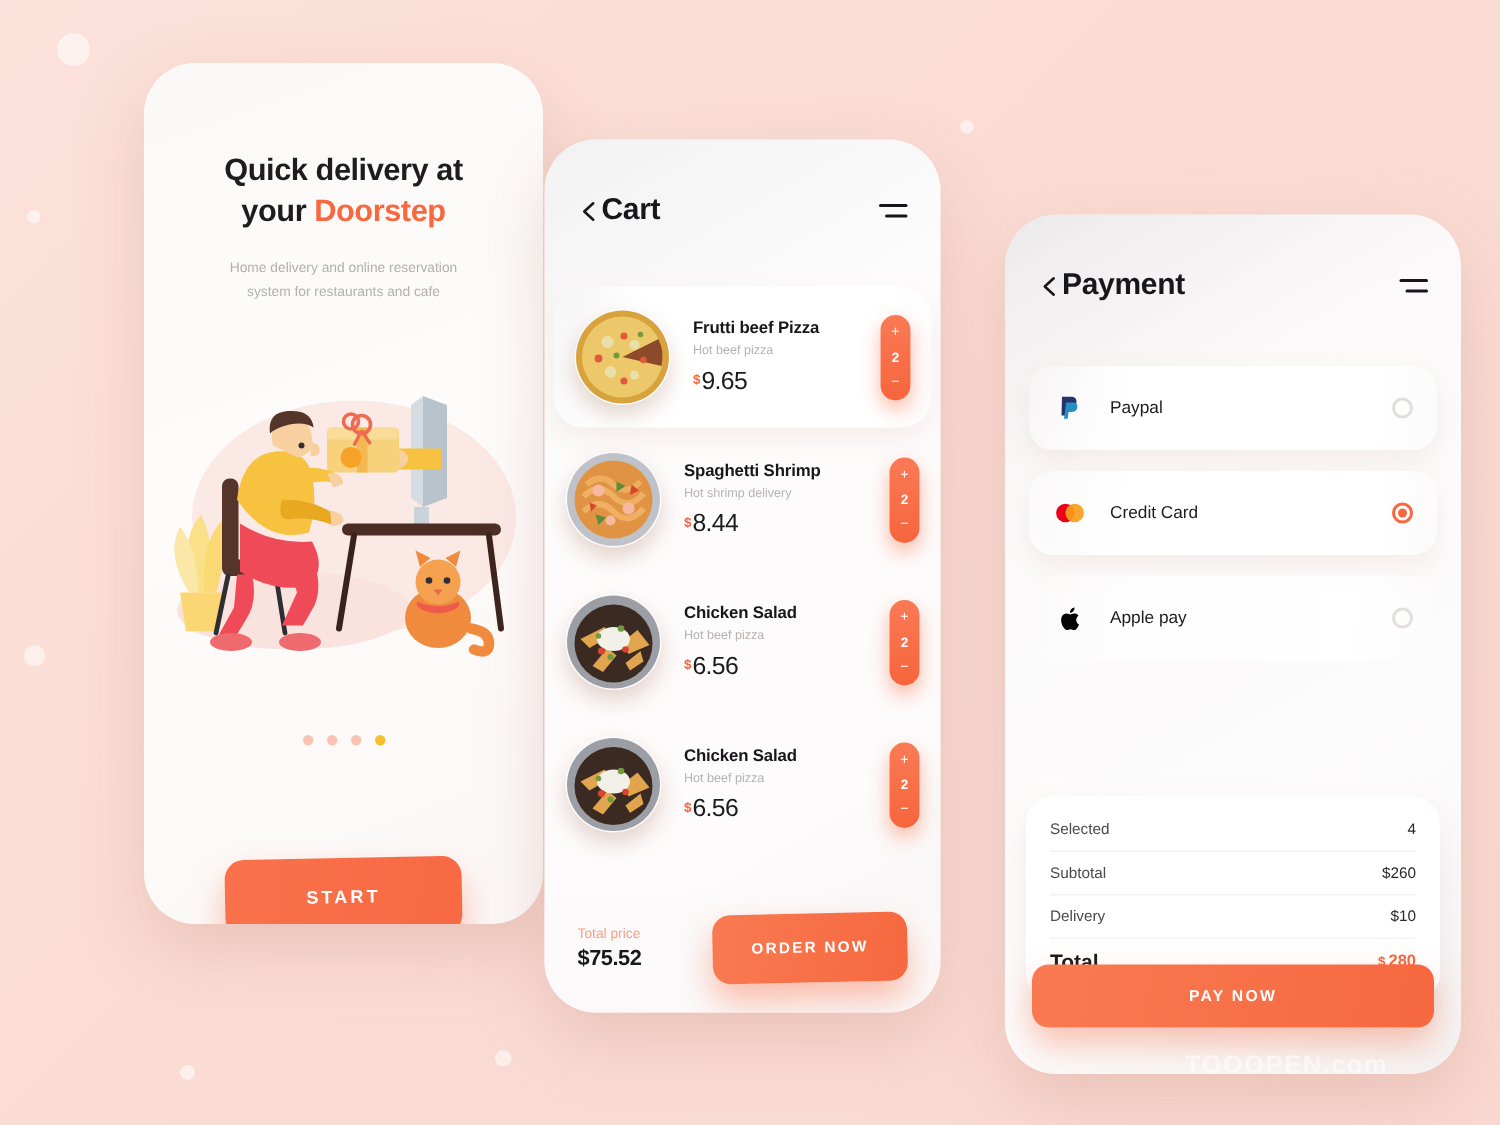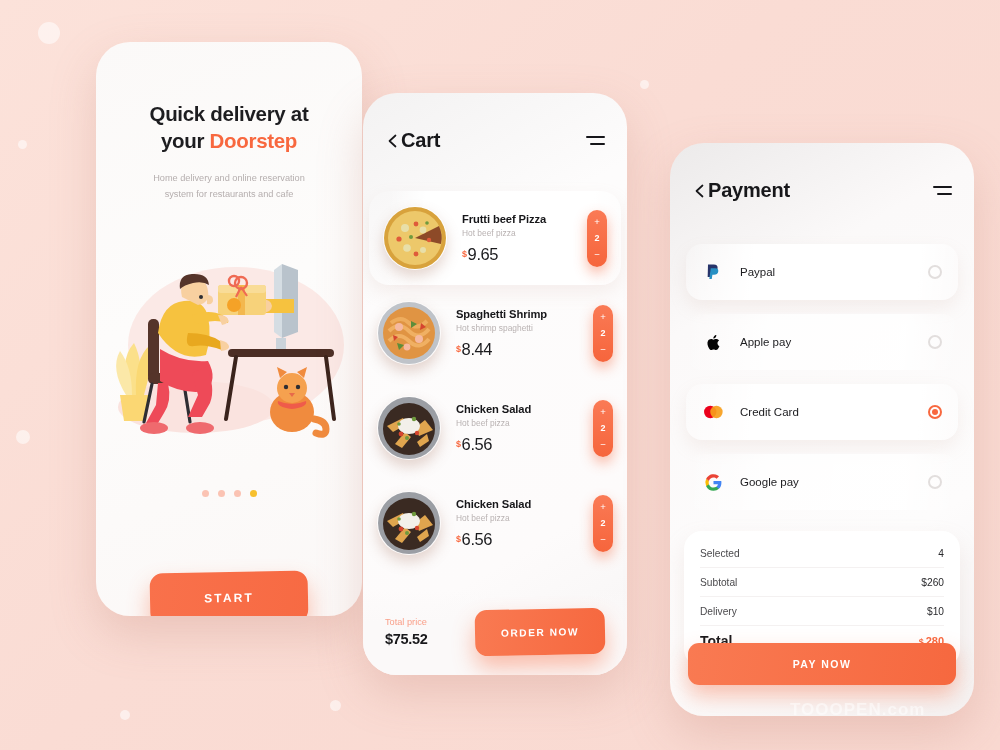--- a/index.html
+++ b/index.html
@@ -264,21 +264,21 @@
             <circle cx="42" cy="38" r="4" fill="#f6b9a0"></circle>
           <circle cx="30" cy="46" r="3.4" fill="#f6b9a0"></circle>
           <path d="M34 20l6 3-6 4z" fill="#5d8d3a"></path>
             <path d="M20 42l7 2-5 5z" fill="#5d8d3a"></path>
           <path d="M44 22l5 4-6 3z" fill="#d5452f"></path>
             <path d="M16 34l5 2-4 4z" fill="#d5452f"></path>
         </svg>
       </div>
       <div class="meta">
         <div class="nm">Spaghetti Shrimp</div>
-        <div class="ds">Hot shrimp spaghetti</div>
+        <div class="ds">Hot shrimp delivery</div>
         <div class="pr"><b>$</b><span>8.44</span></div>
       </div>
       <div class="stp">
         <span>+</span>
         <span class="q">2</span>
         <span>−</span>
       </div>
     </div>
 
     <div class="item">
@@ -366,53 +366,41 @@
       <span class="pay-ic">
         <svg viewBox="0 0 24 24" width="20" height="20">
             <path d="M6 3h7c3.2 0 5 1.6 4.5 4.6-.5 3-2.7 4.4-5.8 4.4H9.6L8.7 18H5.6z" fill="#27346a"></path>
             <path d="M9.3 7.5h5.4c2.6 0 4 1.3 3.6 3.8-.4 2.6-2.3 3.9-5 3.9h-2l-.8 5.3H7.6z" fill="#2790c3"></path>
           </svg>
       </span>
       <span class="pay-nm">Paypal</span>
       <span class="radio"></span>
     </div>
 
-    <div class="pay-row dim">
-      <span class="pay-ic">
-        <svg viewBox="0 0 24 24" width="19" height="19">
-            <path d="M17 13c0-2.4 2-3.5 2-3.6-1.1-1.6-2.8-1.8-3.4-1.8-1.5-.2-2.9.8-3.6.8s-1.9-.8-3.1-.8c-1.6 0-3 .9-3.8 2.3-1.6 2.8-.4 7 1.2 9.3.8 1.1 1.7 2.4 2.9 2.3 1.2 0 1.6-.7 3-.7s1.8.7 3.1.7 2.1-1.1 2.8-2.2c.9-1.3 1.3-2.5 1.3-2.6-.1 0-2.4-1-2.4-3.7zM14.6 5.6c.7-.8 1.1-1.9 1-3-.9 0-2.1.6-2.8 1.4-.6.7-1.1 1.8-1 2.9 1 .1 2.1-.5 2.8-1.3z" fill="#050505"></path>
-          </svg>
-      </span>
-      <span class="pay-nm">Apple pay</span>
-      <span class="radio"></span>
-    </div>
-
     <div class="pay-row">
       <span class="pay-ic">
         <svg viewBox="0 0 32 20" width="24" height="16">
             <circle cx="12" cy="10" r="9" fill="#eb001b"></circle>
             <circle cx="21" cy="10" r="9" fill="#f79e1b" opacity=".92"></circle>
           </svg>
       </span>
       <span class="pay-nm">Credit Card</span>
       <span class="radio sel"></span>
     </div>
 
     <div class="pay-row dim">
       <span class="pay-ic">
         <svg viewBox="0 0 24 24" width="19" height="19">
-            <path d="M22 12.2c0-.7-.1-1.4-.2-2H12v4h5.6a4.8 4.8 0 01-2.1 3.1v2.6h3.4c2-1.8 3.1-4.5 3.1-7.7z" fill="#4285f4"></path>
-            <path d="M12 22.5c2.8 0 5.2-.9 6.9-2.5l-3.4-2.6c-.9.6-2.1 1-3.5 1-2.7 0-5-1.8-5.8-4.3H2.7v2.7A10.5 10.5 0 0012 22.5z" fill="#34a853"></path>
-            <path d="M6.2 14.1a6.3 6.3 0 010-4l-3.5-2.7a10.5 10.5 0 000 9.4z" fill="#fbbc04"></path>
-            <path d="M12 5.6c1.5 0 2.9.5 4 1.6l3-3A10.4 10.4 0 002.7 7.4l3.5 2.7C7 7.4 9.3 5.6 12 5.6z" fill="#ea4335"></path>
+            <path d="M17 13c0-2.4 2-3.5 2-3.6-1.1-1.6-2.8-1.8-3.4-1.8-1.5-.2-2.9.8-3.6.8s-1.9-.8-3.1-.8c-1.6 0-3 .9-3.8 2.3-1.6 2.8-.4 7 1.2 9.3.8 1.1 1.7 2.4 2.9 2.3 1.2 0 1.6-.7 3-.7s1.8.7 3.1.7 2.1-1.1 2.8-2.2c.9-1.3 1.3-2.5 1.3-2.6-.1 0-2.4-1-2.4-3.7zM14.6 5.6c.7-.8 1.1-1.9 1-3-.9 0-2.1.6-2.8 1.4-.6.7-1.1 1.8-1 2.9 1 .1 2.1-.5 2.8-1.3z" fill="#050505"></path>
           </svg>
       </span>
-      <span class="pay-nm">Google pay</span>
+      <span class="pay-nm">Apple pay</span>
       <span class="radio"></span>
     </div>
+
   </div>
 
   <div class="summary">
     <div class="srow">
       <span class="sk">Selected</span>
       <span class="sv">4</span>
     </div>
     <div class="srow">
       <span class="sk">Subtotal</span>
       <span class="sv">$260</span>

